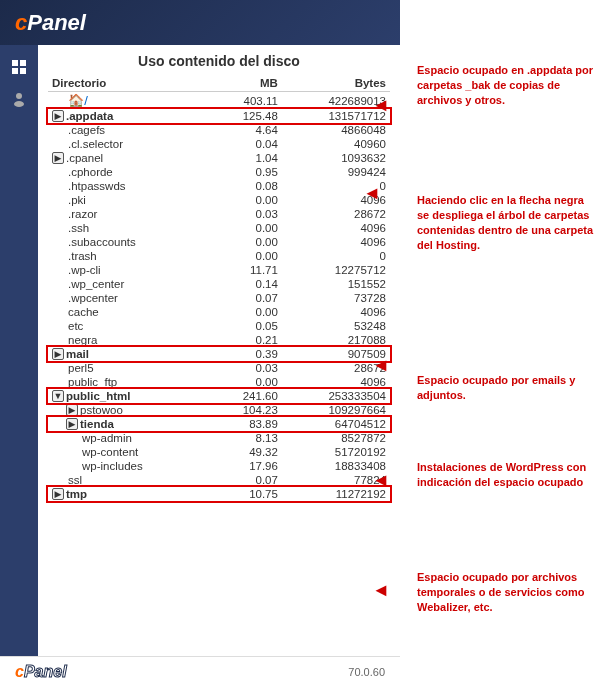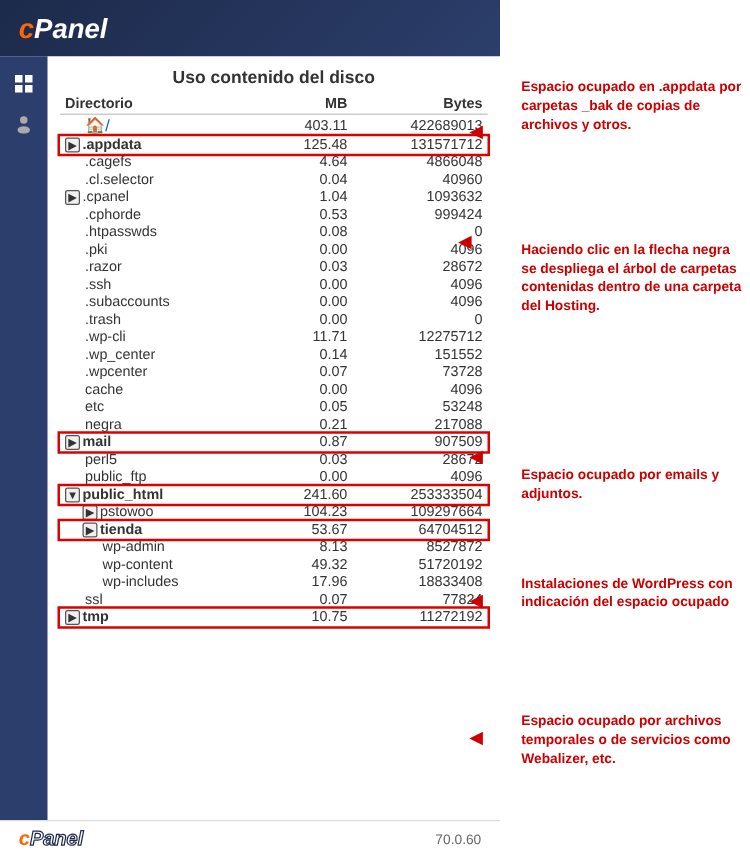--- a/index.html
+++ b/index.html
@@ -247,21 +247,21 @@
                 <td class="right">1.04</td>
                 <td class="right">1093632</td>
               </tr>
               <tr>
                 <td>
                   <div class="dir-name" style="padding-left: 0px;">
                     <span style="width: 14px; display: inline-block;"></span>
                     <span>.cphorde</span>
                   </div>
                 </td>
-                <td class="right">0.53</td>
+                <td class="right">0.95</td>
                 <td class="right">999424</td>
               </tr>
               <tr>
                 <td>
                   <div class="dir-name" style="padding-left: 0px;">
                     <span style="width: 14px; display: inline-block;"></span>
                     <span>.htpasswds</span>
                   </div>
                 </td>
                 <td class="right">0.08</td>
@@ -377,21 +377,21 @@
                 <td class="right">0.21</td>
                 <td class="right">217088</td>
               </tr>
               <tr style="outline: rgb(221, 0, 0) solid 2px;">
                 <td>
                   <div class="dir-name" style="padding-left: 0px;">
                     <span class="arrow">▶</span>
                     <span style="font-weight: bold;">mail</span>
                   </div>
                 </td>
-                <td class="right">0.87</td>
+                <td class="right">0.39</td>
                 <td class="right">907509</td>
               </tr>
               <tr>
                 <td>
                   <div class="dir-name" style="padding-left: 0px;">
                     <span style="width: 14px; display: inline-block;"></span>
                     <span>perl5</span>
                   </div>
                 </td>
                 <td class="right">0.03</td>
@@ -427,21 +427,21 @@
                 <td class="right">104.23</td>
                 <td class="right">109297664</td>
               </tr>
               <tr style="outline: rgb(221, 0, 0) solid 2px;">
                 <td>
                   <div class="dir-name" style="padding-left: 14px;">
                     <span class="arrow">▶</span>
                     <span style="font-weight: bold;">tienda</span>
                   </div>
                 </td>
-                <td class="right">53.67</td>
+                <td class="right">83.89</td>
                 <td class="right">64704512</td>
               </tr>
               <tr>
                 <td>
                   <div class="dir-name" style="padding-left: 14px;">
                     <span style="width: 14px; display: inline-block;"></span>
                     <span>wp-admin</span>
                   </div>
                 </td>
                 <td class="right">8.13</td>

